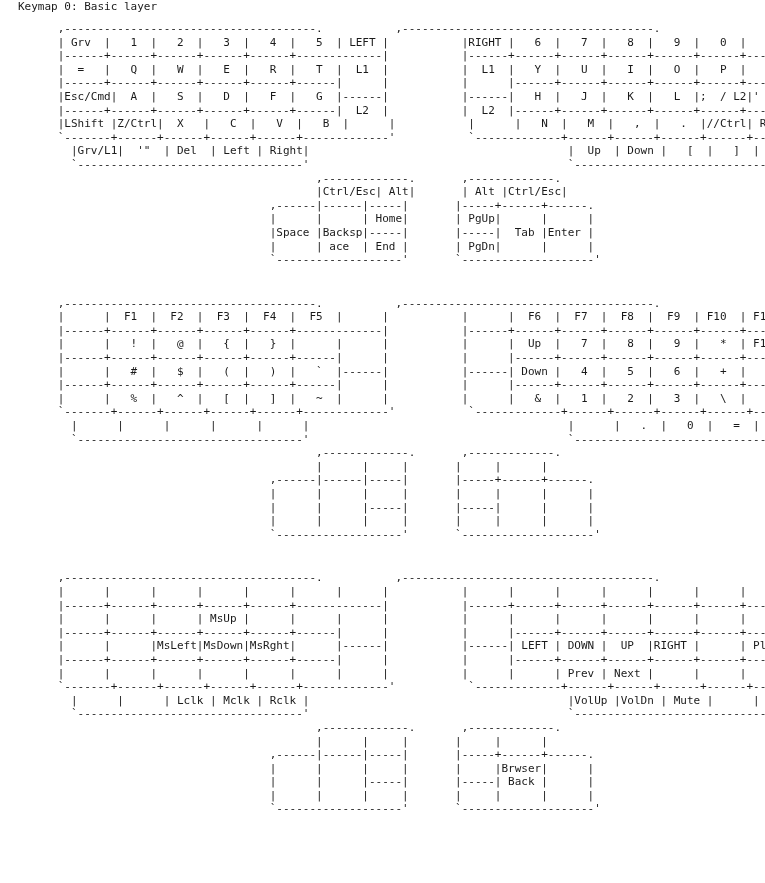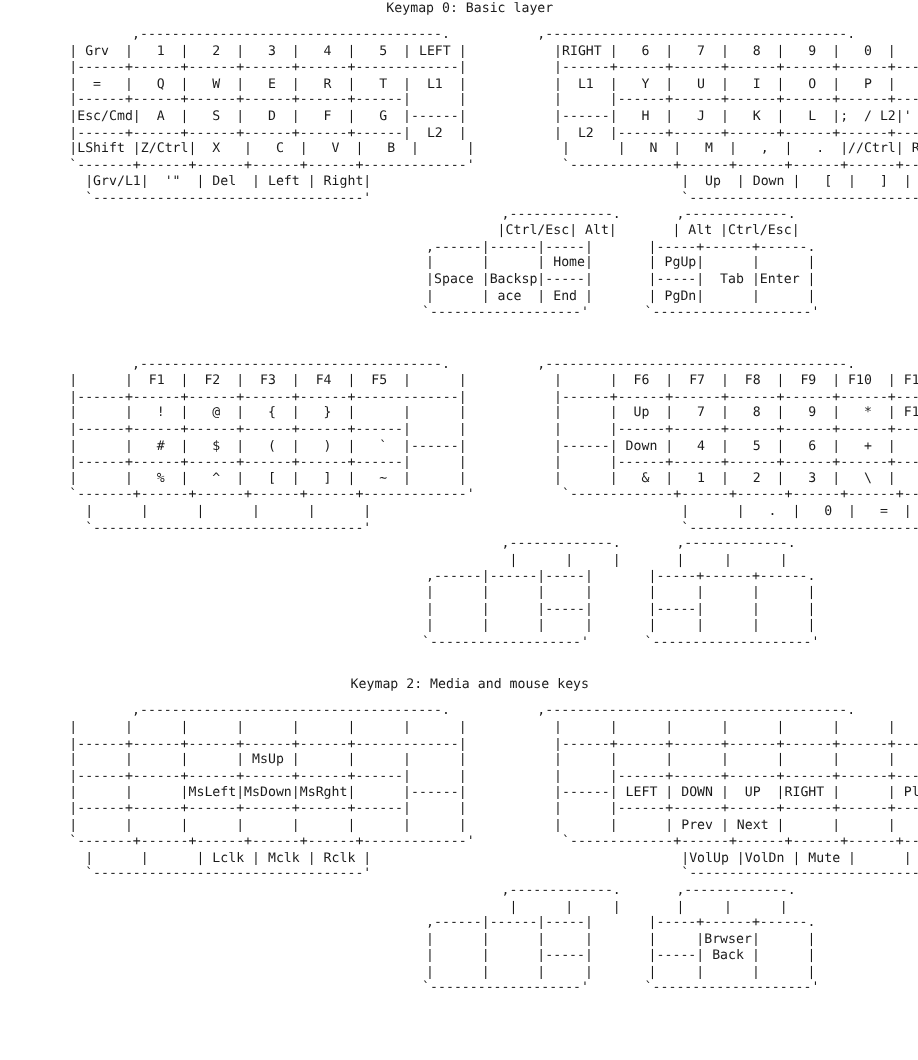--- a/index.html
+++ b/index.html
@@ -15,21 +15,20 @@
   }
   .page {
     position: relative;
     width: 765px;
     height: 883px;
     padding: 0;
     box-sizing: border-box;
   }
   .section {
     margin: 0;
-    text-align: center;
   }
   .section-title {
     font-family: "DejaVu Sans Mono", "Liberation Mono", monospace;
     font-size: 11px;
     line-height: 14px;
     white-space: pre;
     color: #1a1a1a;
     margin: 0;
     padding: 0;
   }
@@ -106,23 +105,20 @@
                                       |      |      |     |       |     |      |      |
                                       |      |      |-----|       |-----|      |      |
                                       |      |      |     |       |     |      |      |
                                       `-------------------'       `--------------------'</pre>
     </div>
   </div>
 
   <div class="spacer-lg"></div>
 
   <div class="section">
-    <div class="title-block">
-      <pre class="section-title">Keymap 2: Media and mouse keys</pre>
-    </div>
     <div class="spacer-sm"></div>
     <div class="art-block">
       <pre class="ascii">      ,--------------------------------------.           ,--------------------------------------.
       |      |      |      |      |      |      |      |           |      |      |      |      |      |      |      |
       |------+------+------+------+------+-------------|           |------+------+------+------+------+------+------|
       |      |      |      | MsUp |      |      |      |           |      |      |      |      |      |      |      |
       |------+------+------+------+------+------|      |           |      |------+------+------+------+------+------|
       |      |      |MsLeft|MsDown|MsRght|      |------|           |------| LEFT | DOWN |  UP  |RIGHT |      | Play |
       |------+------+------+------+------+------|      |           |      |------+------+------+------+------+------|
       |      |      |      |      |      |      |      |           |      |      | Prev | Next |      |      |      |

